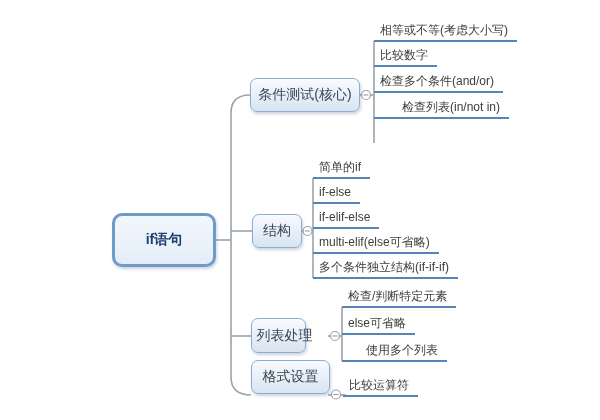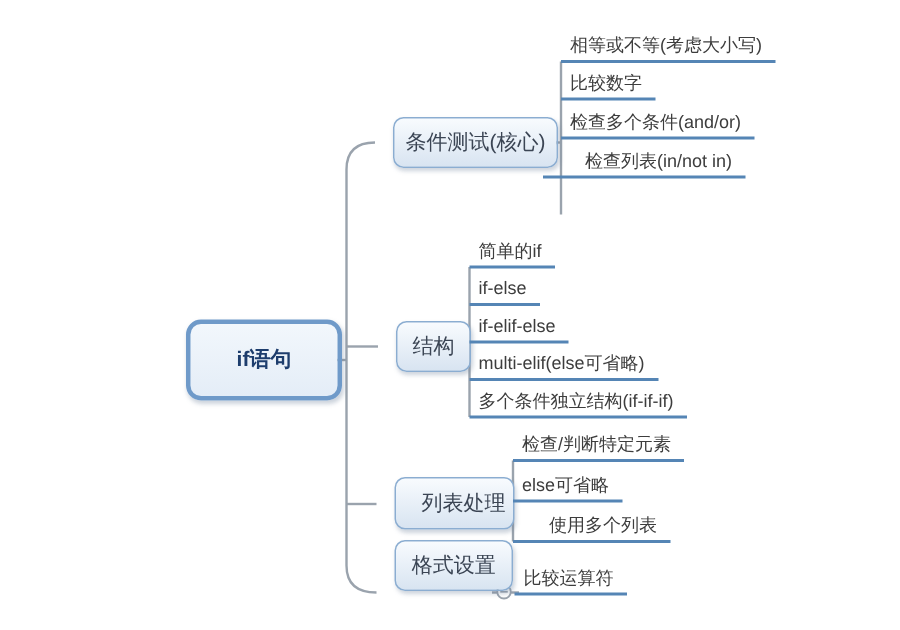--- a/index.html
+++ b/index.html
@@ -5,36 +5,35 @@
   html,body{margin:0;padding:0;background:#ffffff;}
   .stage{
     position:relative;width:600px;height:420px;background:#ffffff;overflow:hidden;
     font-family:"Liberation Sans","DejaVu Sans",sans-serif;
   }
   .wires{position:absolute;left:0;top:0;width:600px;height:420px;}
   .node{
     position:absolute;display:flex;align-items:center;justify-content:center;
     box-sizing:border-box;border-radius:8px;white-space:nowrap;
     box-shadow:1px 2px 3px rgba(110,130,155,0.35);
-    margin-left:12px;
   }
   .root{
     left:112px;top:213px;width:104px;height:54px;
     background:linear-gradient(180deg,#f2f7fc 0%,#e4edf7 100%);
     border:3px solid #6f9ac9;border-radius:10px;
     color:#1d3d6d;font-size:14px;font-weight:bold;
   }
   .branch{
     background:linear-gradient(180deg,#f8fbfe 0%,#d8e4f1 100%);
     border:1.5px solid #8badd1;border-radius:7px;
     color:#3b4554;font-size:14px;
   }
   .b0{left:250px;top:78px;width:110px;height:34px;}
   .b1{left:252px;top:214px;width:50px;height:34px;}
-  .b2{left:251px;top:318px;width:80px;height:35px;padding-left:12px;}
+  .b2{left:251px;top:318px;width:55px;height:35px;padding-left:12px;}
   .b3{left:251px;top:360px;width:79px;height:34px;text-align:center;}
   .leaf{
     position:absolute;height:17px;line-height:17px;
     font-size:12px;color:#3d3d3d;white-space:nowrap;
     padding:0 9px 1px 6px;border-bottom:2px solid #5585b5;
   }
 </style>
 </head>
 <body>
 
@@ -82,21 +81,21 @@
   <div class="node root">if语句</div>
 
   <div class="node branch b0">条件测试(核心)</div>
   <div class="node branch b1">结构</div>
   <div class="node branch b2">列表处理</div>
   <div class="node branch b3">格式设置</div>
 
   <div class="leaf" style="left:374px;top:22px;">相等或不等(考虑大小写)</div>
   <div class="leaf" style="left:374px;top:47px;">比较数字</div>
   <div class="leaf" style="left:374px;top:73px;">检查多个条件(and/or)</div>
-  <div class="leaf" style="left:362px;top:99px;padding-left:28px;">检查列表(in/not in)</div>
+  <div class="leaf" style="left:374px;top:99px;padding-left:28px;">检查列表(in/not in)</div>
 
   <div class="leaf" style="left:313px;top:159px;">简单的if</div>
   <div class="leaf" style="left:313px;top:184px;">if-else</div>
   <div class="leaf" style="left:313px;top:209px;">if-elif-else</div>
   <div class="leaf" style="left:313px;top:234px;">multi-elif(else可省略)</div>
   <div class="leaf" style="left:313px;top:259px;">多个条件独立结构(if-if-if)</div>
 
   <div class="leaf" style="left:342px;top:288px;">检查/判断特定元素</div>
   <div class="leaf" style="left:342px;top:315px;">else可省略</div>
   <div class="leaf" style="left:342px;top:342px;padding-left:24px;">使用多个列表</div>

